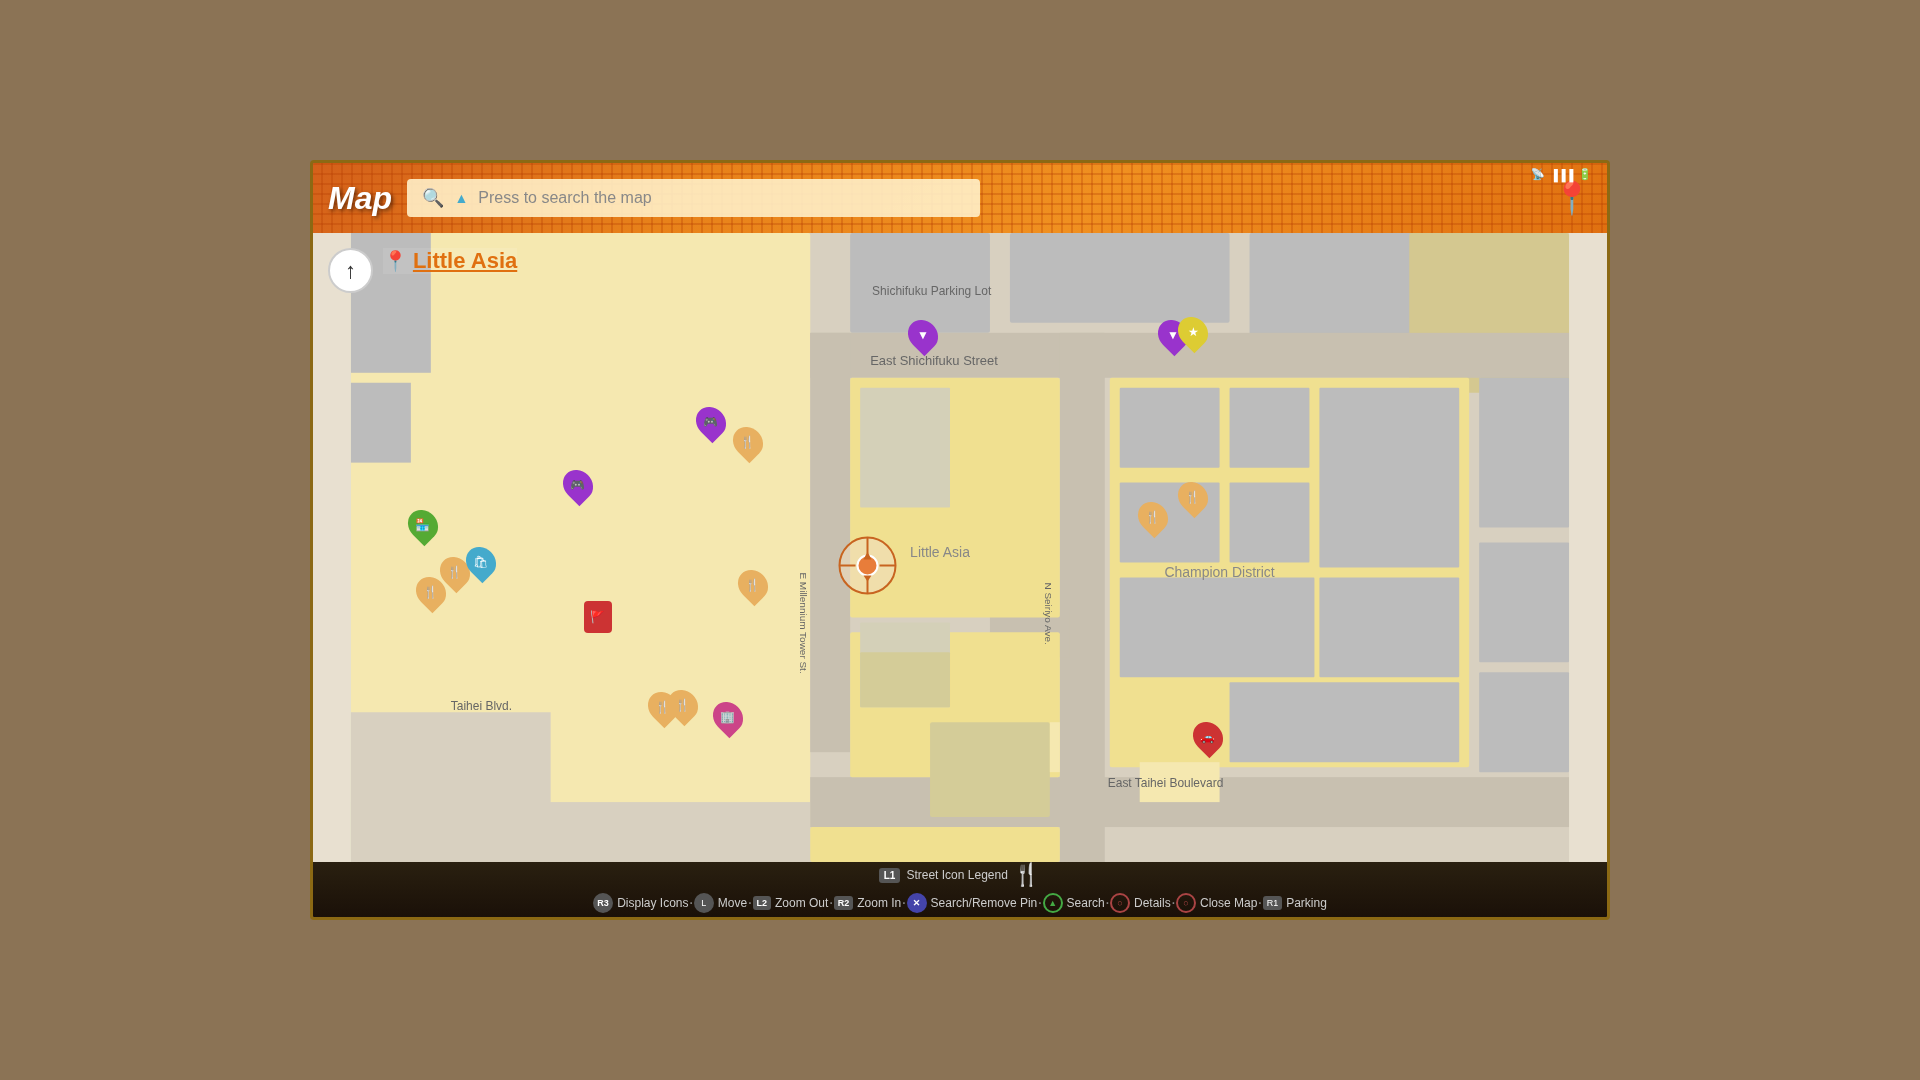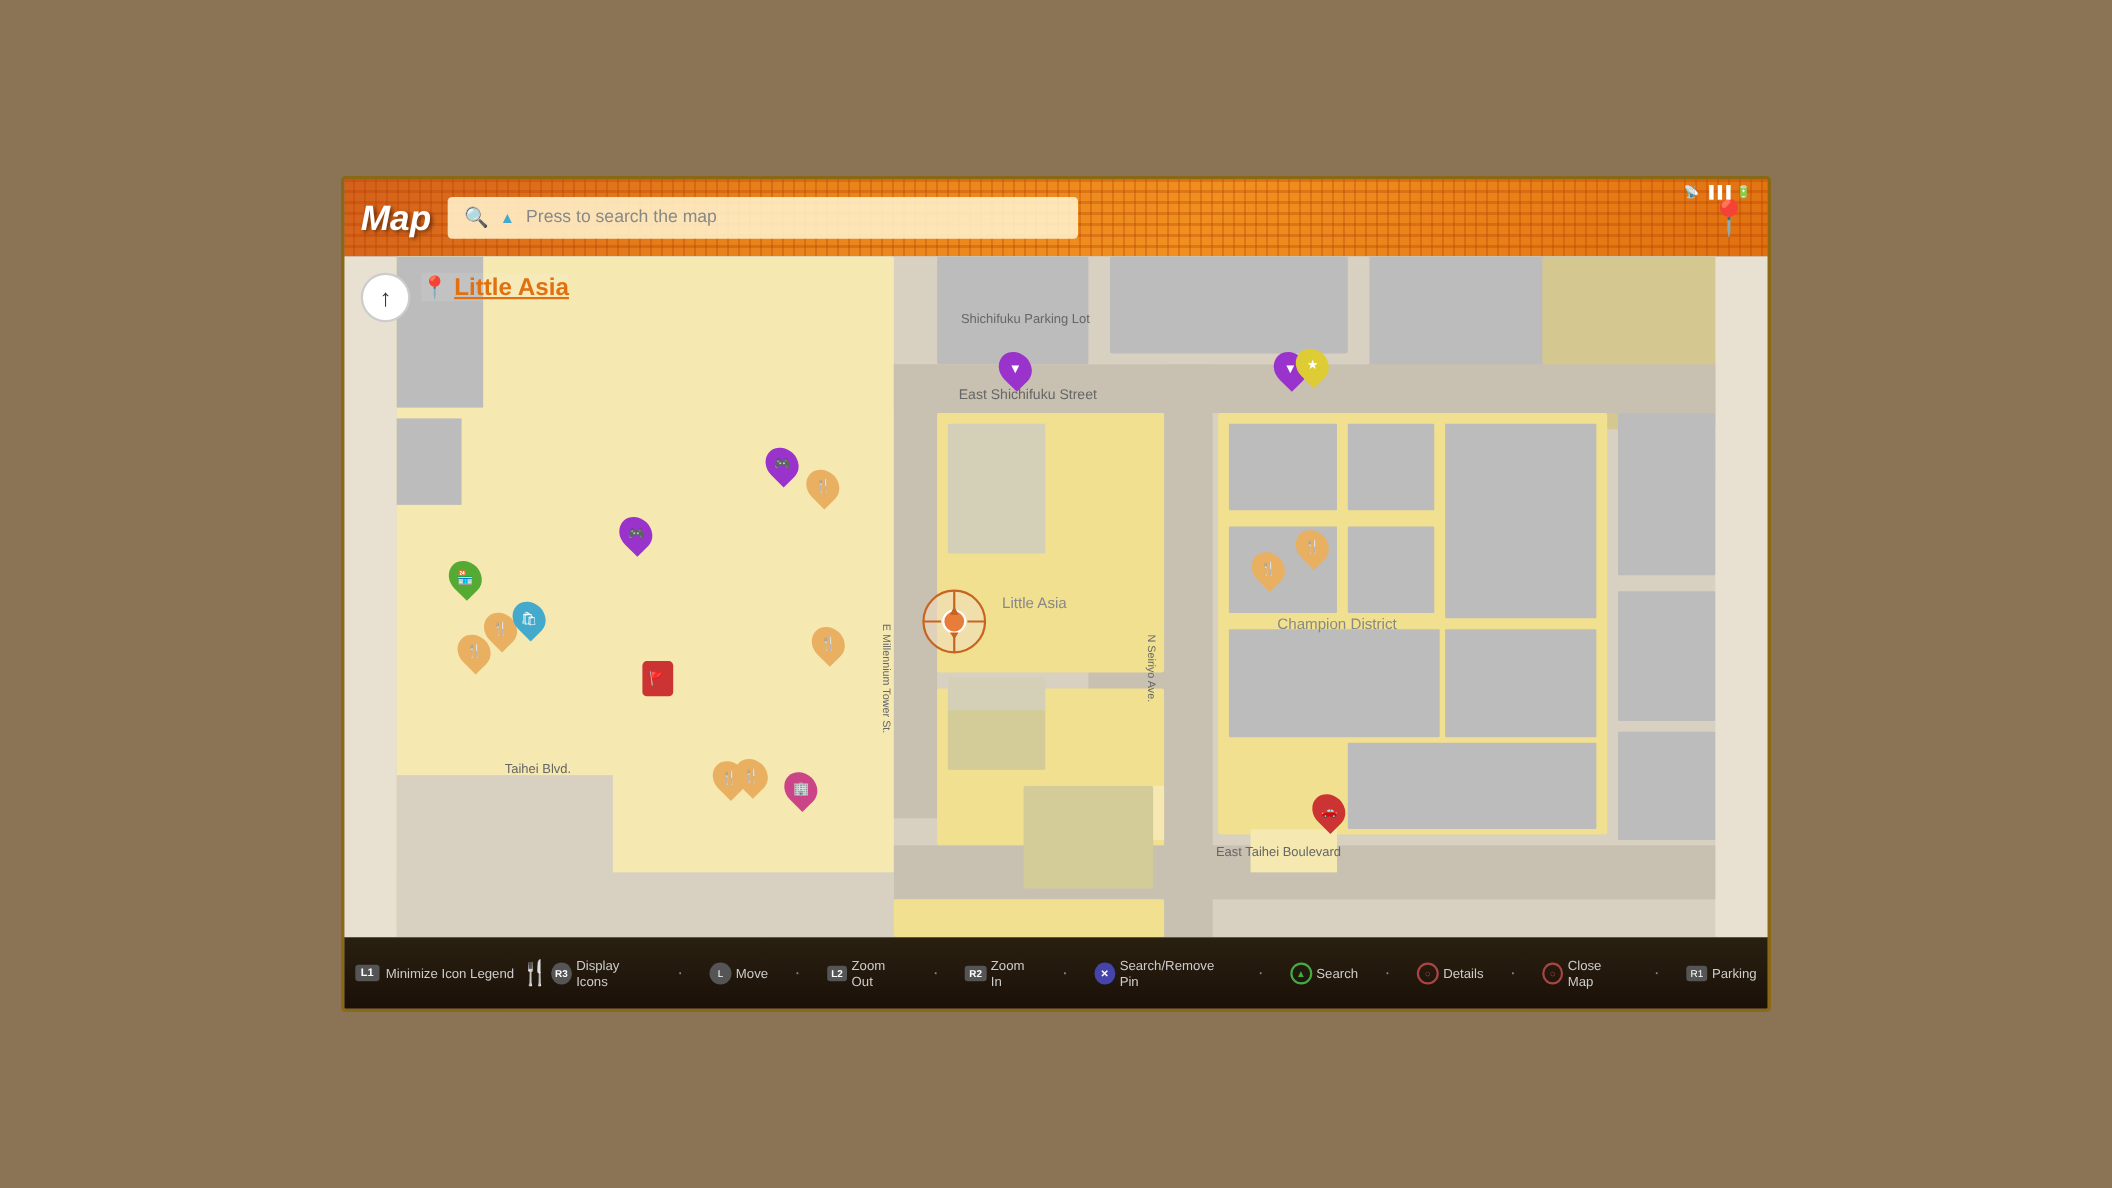--- a/index.html
+++ b/index.html
@@ -151,36 +151,37 @@
     }
     .location-name {
       color: #E07010;
       font-size: 22px;
       font-weight: bold;
       text-decoration: underline;
     }
     
     .bottom-bar {
       background: linear-gradient(180deg, #2A2010 0%, #1A1008 100%);
-      height: 65px;
+      height: 55px;
       display: flex;
       align-items: center;
       justify-content: space-between;
       padding: 0 10px;
       flex-shrink: 0;
+      flex-direction: column;
     }
     .bottom-left {
       display: flex;
       align-items: center;
       gap: 6px;
     }
     .bottom-controls {
       display: flex;
       align-items: center;
-      gap: 24px;
+      gap: 0;
       flex: 1;
       justify-content: center;
     }
     .ctrl-item {
       display: flex;
       align-items: center;
       gap: 4px;
       color: #CCC;
       font-size: 12px;
     }
@@ -432,21 +433,21 @@
 
         <polygon points="32,48 28,42 36,42" fill="#C86420"></polygon>
       </svg>
     </div>
 
   </div>
 
   <div class="bottom-bar">
     <div class="bottom-left">
       <span style="background:#555; color:white; border-radius:3px; padding:2px 5px; font-size:10px; font-weight:bold;">L1</span>
-      <span style="color:#CCC; font-size:12px;">Minimize Icon Legend</span>
+      <span style="color:#CCC; font-size:12px;">Street Icon Legend</span>
       <span class="bottom-icon-pin">🍴</span>
     </div>
 
     <div class="bottom-controls">
 
       <div class="ctrl-item">
         <span style="background:#555; color:white; border-radius:50%; width:20px; height:20px; display:flex; align-items:center; justify-content:center; font-size:9px; font-weight:bold;">R3</span>
         <span>Display Icons</span>
       </div>
       <span class="divider-dot">·</span>

